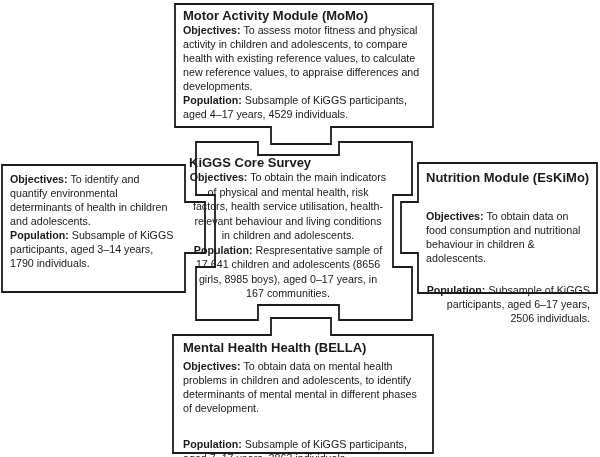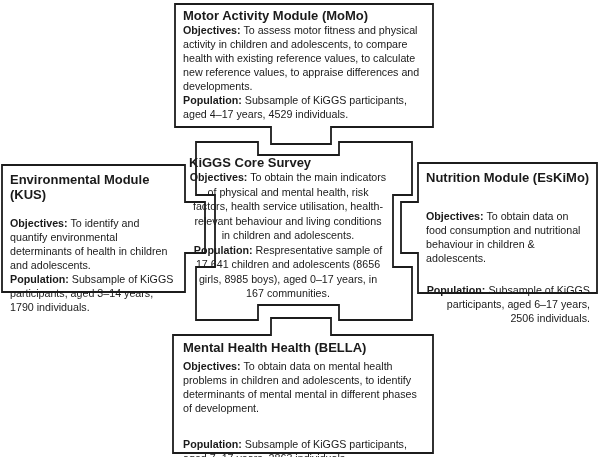--- a/index.html
+++ b/index.html
@@ -53,21 +53,20 @@
     <path d="M196 142 H258 V155 H339 V142 H412 V195 H393 V267 H412 V320 H339 V305 H258 V320 H196 V267 H215 V195 H196 Z"></path>
   </svg>
 
   <div class="txt body momo-txt">
     <div class="title">Motor Activity Module (MoMo)</div>
     <p><b>Objectives:</b> <span>To assess motor fitness and physical activity in children and adolescents, to compare health with existing reference values, to calculate new reference values, to appraise differences and developments.</span></p>
     <p><b>Population:</b> <span>Subsample of KiGGS participants, aged 4–17 years, 4529 individuals.</span></p>
   </div>
 
   <div class="txt body kus-txt">
-    <div class="title">Environmental Module (KUS)</div>
     <p><b>Objectives:</b> <span>To identify and quantify environmental determinants of health in children and adolescents.</span></p>
     <p><b>Population:</b> <span>Subsample of KiGGS participants, aged 3–14 years, 1790 individuals.</span></p>
   </div>
 
   <div class="txt body core-txt">
     <div class="title">KiGGS Core Survey</div>
     <p><b>Objectives:</b> <span>To obtain the main indicators of physical and mental health, risk factors, health service utilisation, health-relevant behaviour and living conditions in children and adolescents.</span></p>
     <p><b>Population:</b> <span>Respresentative sample of 17 641 children and adolescents (8656 girls, 8985 boys), aged 0–17 years, in 167 communities.</span></p>
   </div>
 

